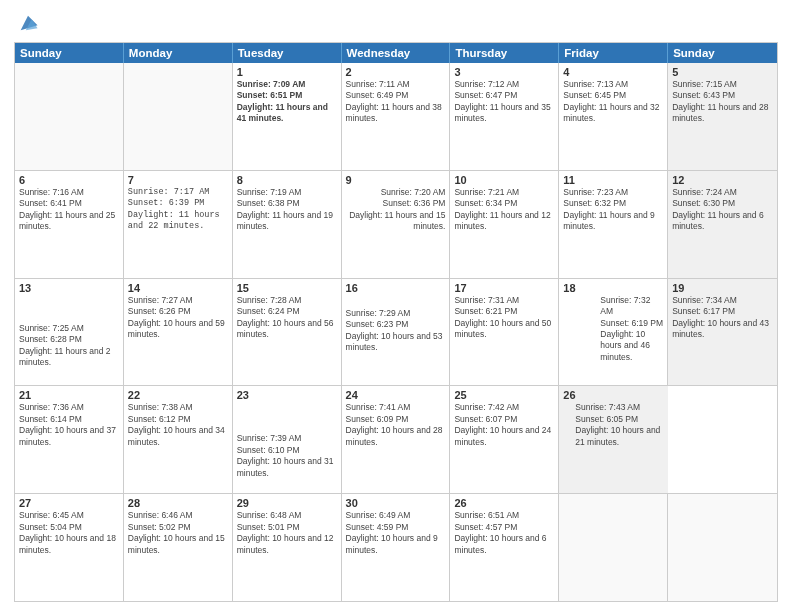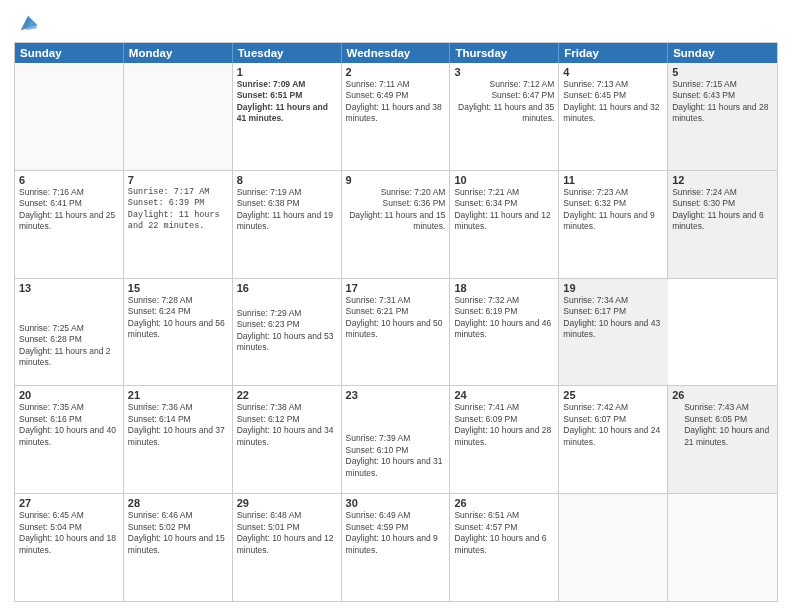--- a/index.html
+++ b/index.html
@@ -155,21 +155,21 @@
 Daylight: 11 hours and 41 minutes.</div>
           </div>
           <div class="cal-cell">
             <span class="day-number">2</span>
             <div class="day-info" style="white-space: pre-line;">Sunrise: 7:11 AM
 Sunset: 6:49 PM
 Daylight: 11 hours and 38 minutes.</div>
           </div>
           <div class="cal-cell">
             <span class="day-number">3</span>
-            <div class="day-info" style="white-space: pre-line; text-align: right;">Sunrise: 7:12 AM
+            <div class="day-info" style="white-space: pre-line;">Sunrise: 7:12 AM
 Sunset: 6:47 PM
 Daylight: 11 hours and 35 minutes.</div>
           </div>
           <div class="cal-cell">
             <span class="day-number">4</span>
             <div class="day-info" style="white-space: pre-line;">Sunrise: 7:13 AM
 Sunset: 6:45 PM
 Daylight: 11 hours and 32 minutes.</div>
           </div>
           <div class="cal-cell shaded">
@@ -224,58 +224,58 @@
           </div>
         </div>
         <div class="cal-week">
           <div class="cal-cell">
             <span class="day-number">13</span>
             <div class="day-info" style="white-space: pre-line; margin-top: 29px;">Sunrise: 7:25 AM
 Sunset: 6:28 PM
 Daylight: 11 hours and 2 minutes.</div>
           </div>
           <div class="cal-cell">
+            <span class="day-number">14</span>
+            <div class="day-info" style="white-space: pre-line;">Sunrise: 7:27 AM
+Sunset: 6:26 PM
+Daylight: 10 hours and 59 minutes.</div>
+          </div>
+          <div class="cal-cell">
             <span class="day-number">15</span>
             <div class="day-info" style="white-space: pre-line;">Sunrise: 7:28 AM
 Sunset: 6:24 PM
 Daylight: 10 hours and 56 minutes.</div>
           </div>
           <div class="cal-cell">
             <span class="day-number">16</span>
             <div class="day-info" style="white-space: pre-line; margin-top: 14px;">Sunrise: 7:29 AM
 Sunset: 6:23 PM
 Daylight: 10 hours and 53 minutes.</div>
           </div>
           <div class="cal-cell">
             <span class="day-number">17</span>
             <div class="day-info" style="white-space: pre-line;">Sunrise: 7:31 AM
 Sunset: 6:21 PM
 Daylight: 10 hours and 50 minutes.</div>
           </div>
           <div class="cal-cell">
             <span class="day-number">18</span>
-            <div class="day-info" style="white-space: pre-line;">Sunrise: 7:32 AM
+            <div class="day-info" style="white-space: pre-line; margin-left: 37px;">Sunrise: 7:32 AM
 Sunset: 6:19 PM
 Daylight: 10 hours and 46 minutes.</div>
           </div>
           <div class="cal-cell shaded">
             <span class="day-number">19</span>
             <div class="day-info" style="white-space: pre-line;">Sunrise: 7:34 AM
 Sunset: 6:17 PM
 Daylight: 10 hours and 43 minutes.</div>
           </div>
         </div>
         <div class="cal-week">
           <div class="cal-cell">
-            <span class="day-number">20</span>
-            <div class="day-info" style="white-space: pre-line;">Sunrise: 7:35 AM
-Sunset: 6:16 PM
-Daylight: 10 hours and 40 minutes.</div>
-          </div>
-          <div class="cal-cell">
             <span class="day-number">21</span>
             <div class="day-info" style="white-space: pre-line;">Sunrise: 7:36 AM
 Sunset: 6:14 PM
 Daylight: 10 hours and 37 minutes.</div>
           </div>
           <div class="cal-cell">
             <span class="day-number">22</span>
             <div class="day-info" style="white-space: pre-line;">Sunrise: 7:38 AM
 Sunset: 6:12 PM
 Daylight: 10 hours and 34 minutes.</div>

